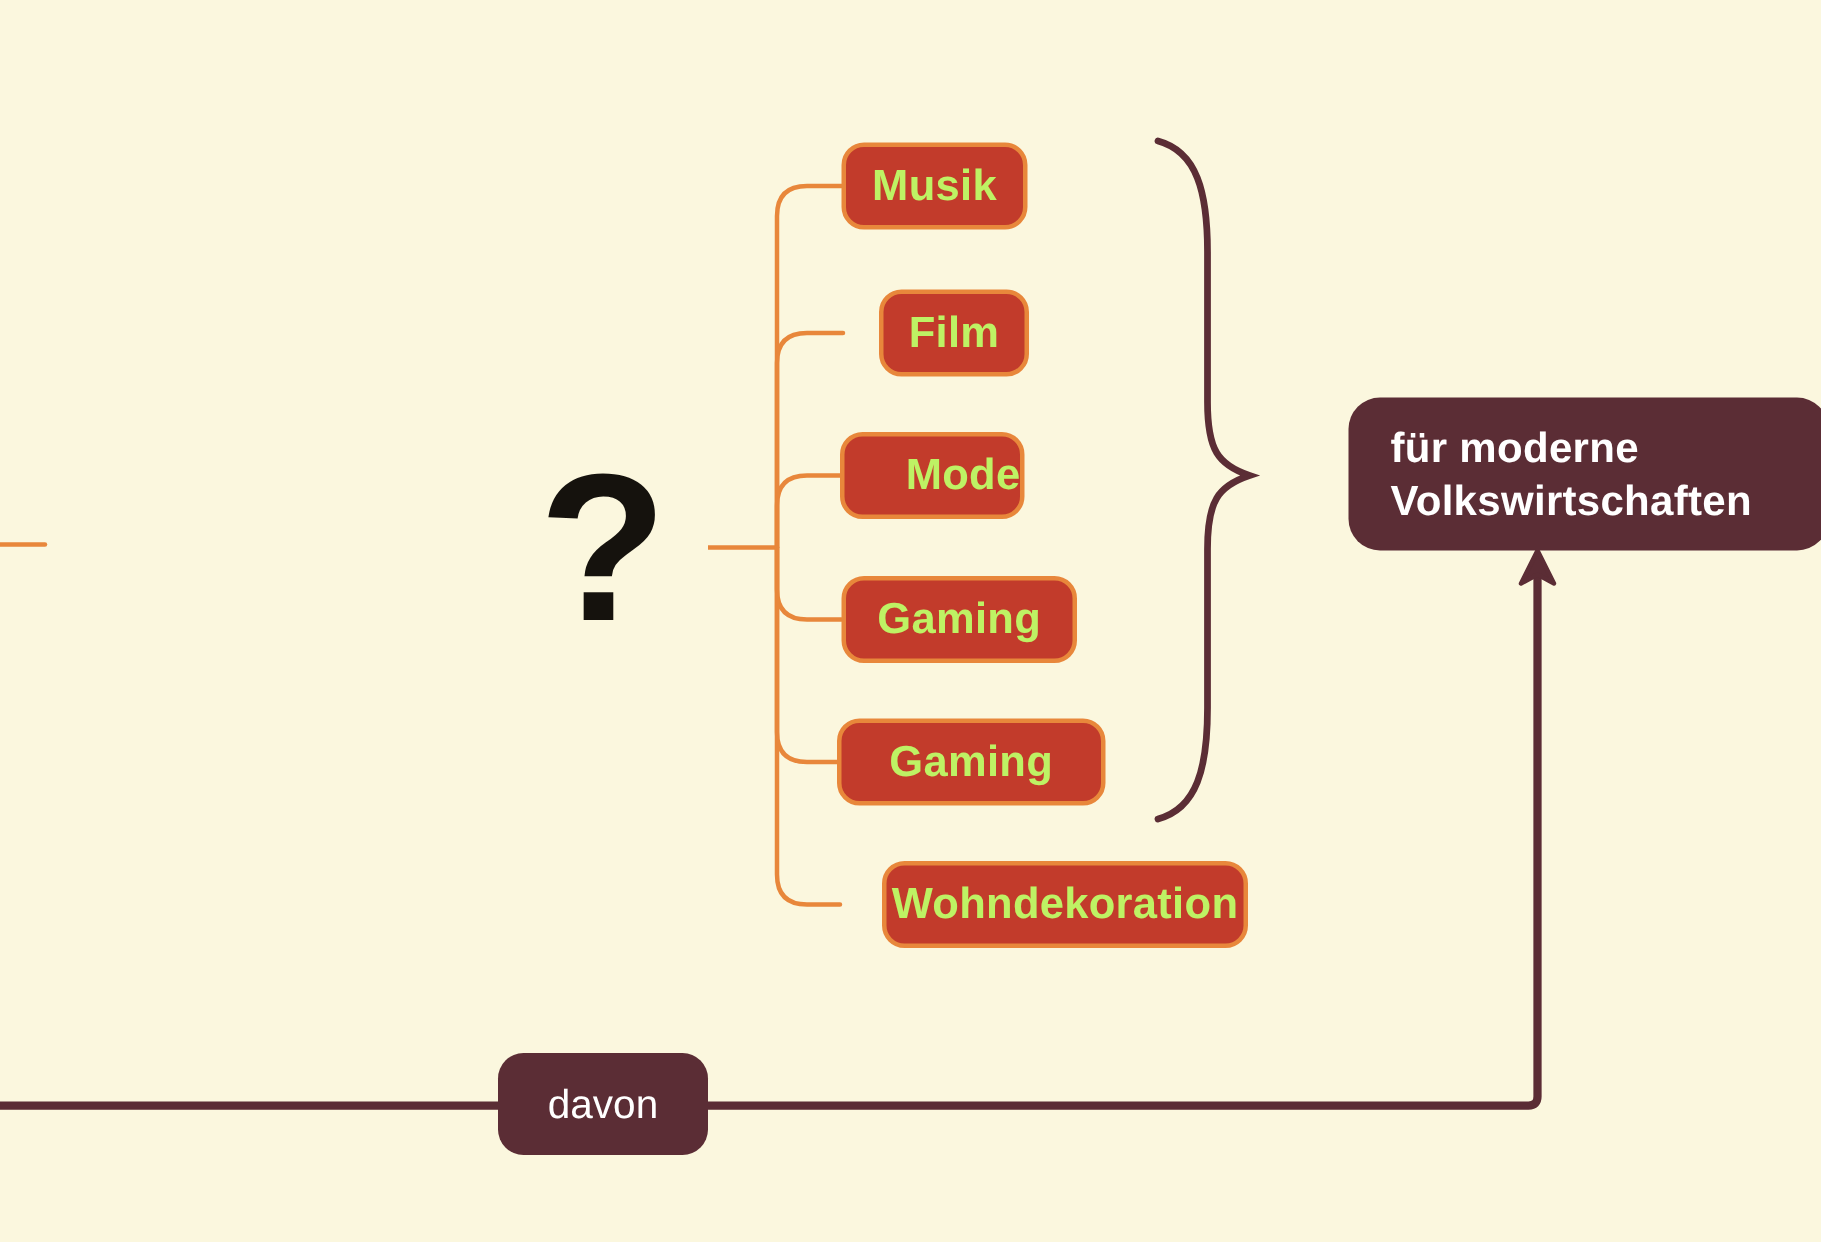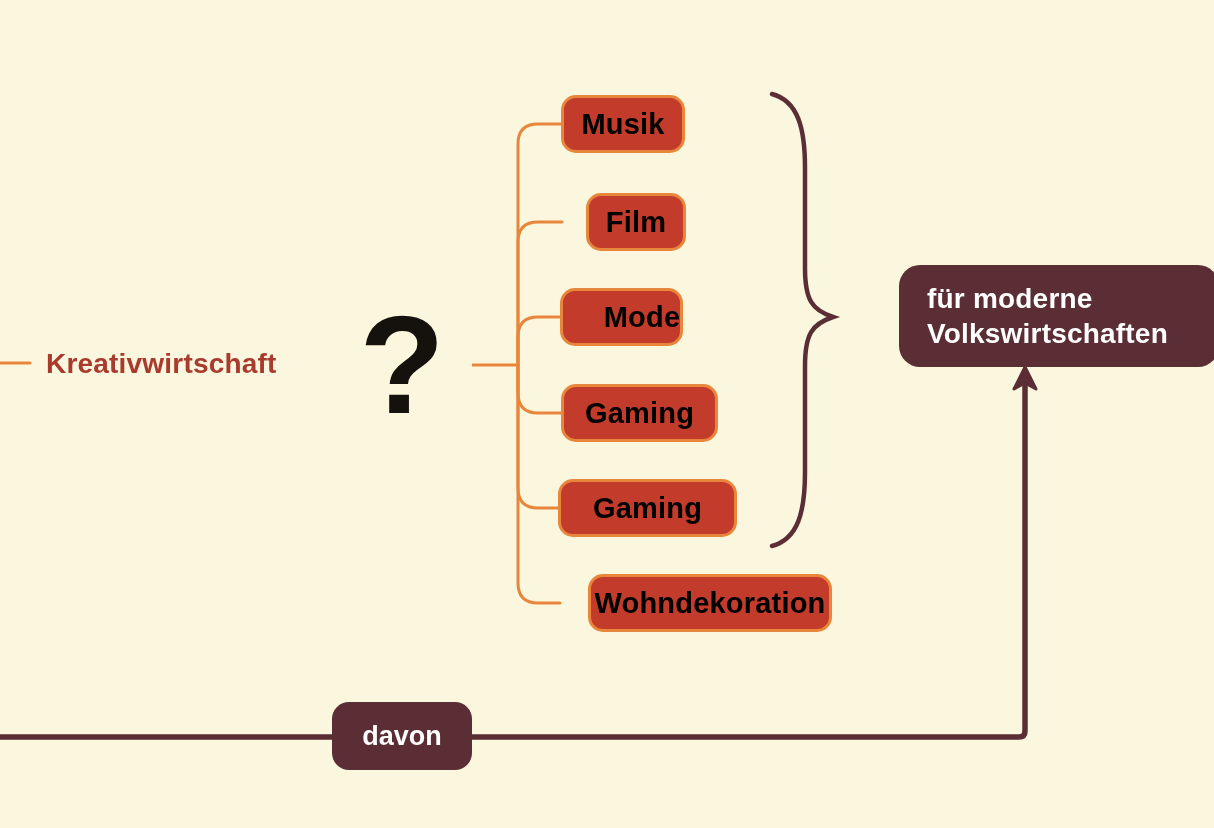--- a/index.html
+++ b/index.html
@@ -10,21 +10,21 @@
     font-family:"Liberation Sans",sans-serif;
     overflow:hidden;
   }
   svg.wires{position:absolute;left:0;top:0;z-index:1;}
   .node{
     position:absolute;z-index:2;
     display:flex;align-items:center;justify-content:center;
     background:#c23b2b;
     border:3px solid #e8873b;
     border-radius:15px;
-    color:#000000;font-weight:bold;font-size:29px;
+    color:#bef264;font-weight:bold;font-size:29px;
     box-sizing:border-box;
     letter-spacing:0.2px;
   }
   .root-label{
     position:absolute;z-index:2;
     left:46px;top:349px;height:30px;line-height:30px;
     font-size:28px;font-weight:bold;color:#a93b2e;
     letter-spacing:0.2px;
   }
   .qmark{
@@ -42,21 +42,21 @@
     padding-left:28px;box-sizing:border-box;
     color:#fff;font-weight:bold;font-size:28px;line-height:35px;
     letter-spacing:0.2px;
     margin-left:36px;
   }
   .davon-box{
     position:absolute;z-index:2;
     left:332px;top:702px;width:140px;height:68px;
     background:#5b2d35;border-radius:17px;
     display:flex;align-items:center;justify-content:center;
-    color:#fff;font-weight:bold;font-size:27px;
+    color:#fff;font-weight:normal;font-size:27px;
   }
   
   .b-musik{left:561px;top:95px;width:124px;height:58px;}
   .b-film{left:586px;top:193px;width:100px;height:58px;}
   .b-mode{left:560px;top:288px;width:123px;height:58px;padding-left:41px;}
   .b-gaming{left:561px;top:384px;width:157px;height:58px;}
   .b-werbung{left:558px;top:479px;width:179px;height:58px;}
   .b-wohndekoration{left:588px;top:574px;width:244px;height:58px;}
 </style>
 </head>
@@ -84,21 +84,20 @@
              L 805 268
              C 805 300 812 310 833 317
              C 812 324 805 334 805 366
              L 805 472
              C 805 512 798 539 772 546" stroke="#5b2d35" stroke-width="4.5" fill="none" stroke-linecap="round"></path>
 
     <path d="M 0 737 L 1019 737 Q 1025 737 1025 731 L 1025 382" stroke="#5b2d35" stroke-width="5.5" fill="none"></path>
     <polygon points="1025,367 1014,389 1025,383 1036,389" fill="#5b2d35" stroke="#5b2d35" stroke-width="3" stroke-linejoin="round"></polygon>
   </svg>
 
-  <div class="root-label">Kreativwirtschaft</div>
 
   <div class="qmark">?</div>
 
   <div class="node b-musik">Musik</div>
   <div class="node b-film">Film</div>
   <div class="node b-mode">Mode</div>
   <div class="node b-gaming">Gaming</div>
   <div class="node b-werbung">Gaming</div>
   <div class="node b-wohndekoration">Wohndekoration</div>
 

